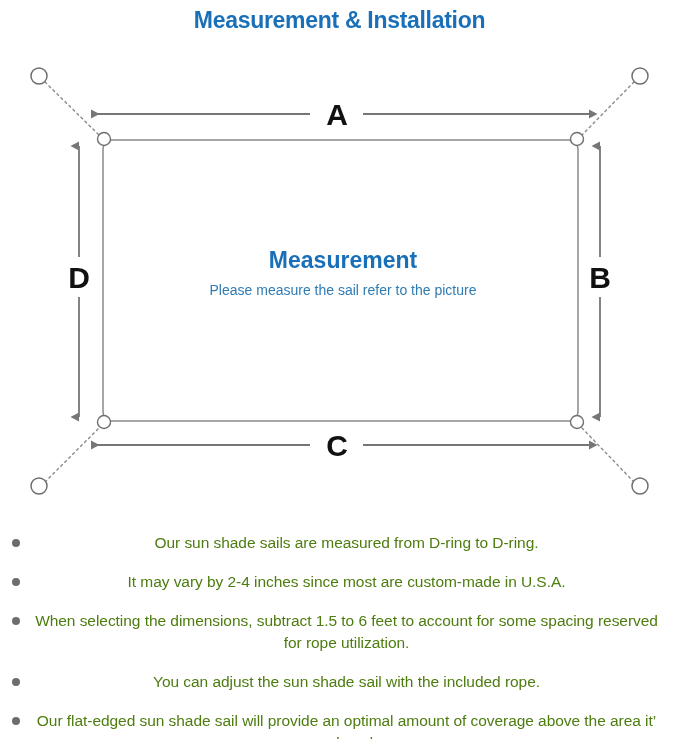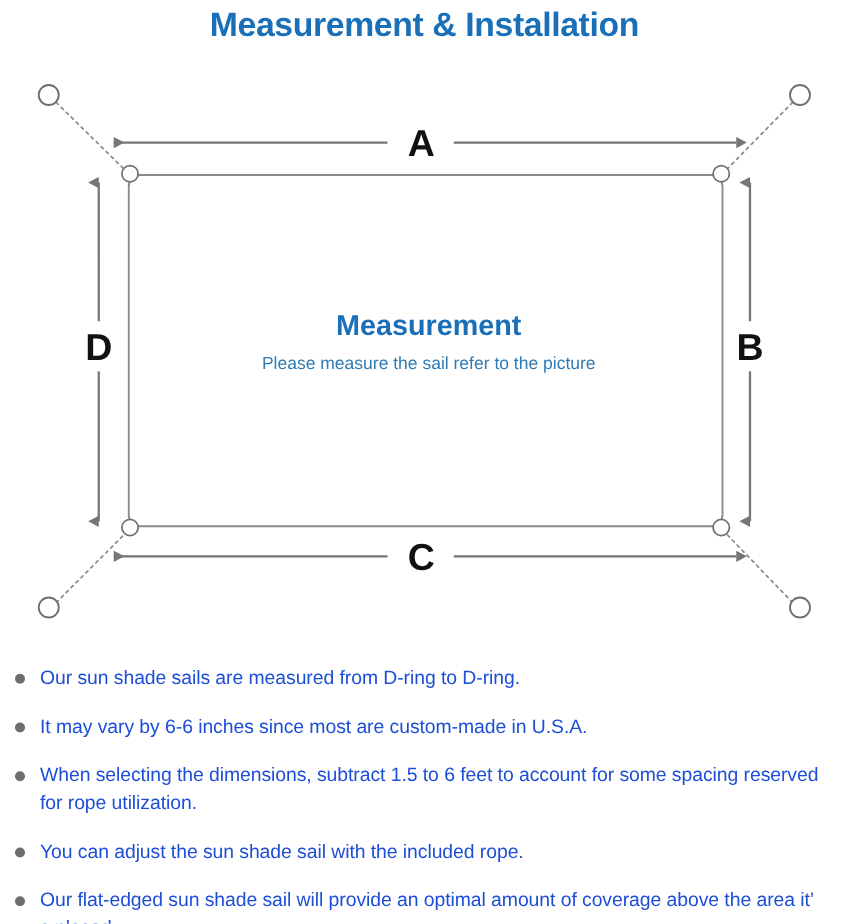--- a/index.html
+++ b/index.html
@@ -19,21 +19,21 @@
 
   
   #page-title {
     position: absolute;
     left: 0;
     top: 0;
     width: 679px;
     height: 42px;
     line-height: 40px;
     text-align: center;
-    font-size: 27px;
+    font-size: 23px;
     font-weight: bold;
     color: #1a70b8;
     letter-spacing: -0.3px;
     white-space: nowrap;
   }
 
   
   #diagram-figure {
     position: absolute;
     left: 0;
@@ -76,22 +76,23 @@
     padding: 0;
     margin: 0;
     list-style: none;
   }
   #notes-list li {
     position: relative;
     margin: 0 18px 0 10px;
     padding: 0 0 0 22px;
     font-size: 15.5px;
     line-height: 22px;
-    color: #1d4ed8;
+    color: #4d7c0f;
     letter-spacing: -0.05px;
+    text-align: center;
   }
   #notes-list li .bullet-dot {
     position: absolute;
     left: 2px;
     top: 7px;
     width: 8px;
     height: 8px;
     border-radius: 50%;
     background: #6d6d6d;
   }
@@ -175,21 +176,21 @@
   </svg>
 </div>
 
 <ul id="notes-list">
   <li class="note-0">
     <span class="bullet-dot"></span>
     <span>Our sun shade sails are measured from D-ring to D-ring.</span>
   </li>
   <li class="note-1">
     <span class="bullet-dot"></span>
-    <span>It may vary by 6-6 inches since most are custom-made in U.S.A.</span>
+    <span>It may vary by 2-4 inches since most are custom-made in U.S.A.</span>
   </li>
   <li class="note-2">
     <span class="bullet-dot"></span>
     <span>When selecting the dimensions, subtract 1.5 to 6 feet to account for some spacing reserved for rope utilization.</span>
   </li>
   <li class="note-3">
     <span class="bullet-dot"></span>
     <span>You can adjust the sun shade sail with the included rope.</span>
   </li>
   <li class="note-4">

